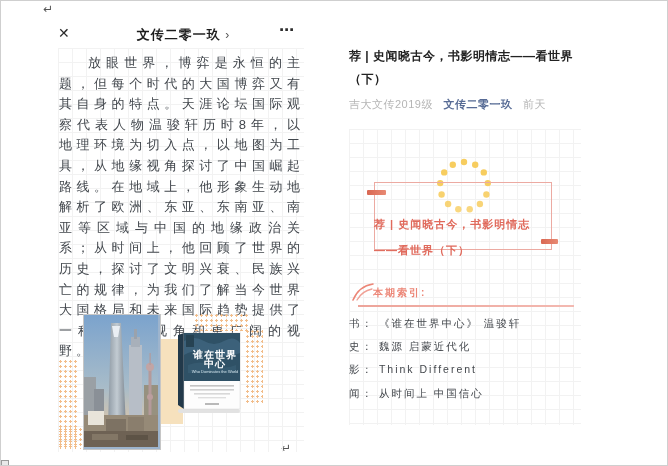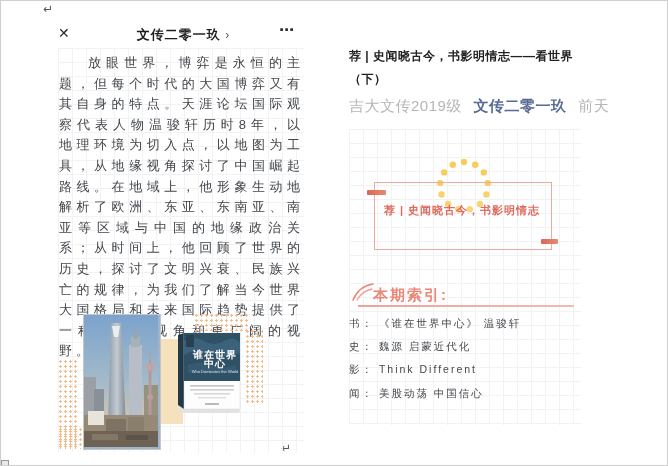--- a/index.html
+++ b/index.html
@@ -45,34 +45,34 @@
   .book-title{left:187px;top:349px;width:54px;text-align:center;color:#fff;
     font-size:10px;font-weight:bold;letter-spacing:1px;line-height:9px;}
   .book-subtitle{left:187px;top:368px;width:54px;text-align:center;color:#cfe0e8;
     font-size:4px;line-height:5px;}
 
   
   .article-title{
     left:348px;top:44px;width:252px;
     font-size:12px;font-weight:bold;color:#222;line-height:22.5px;letter-spacing:.5px;
   }
-  .meta-row{left:348px;top:96px;font-size:15px;color:#b5b5b5;letter-spacing:.5px;}
+  .meta-row{left:348px;top:96px;font-size:11px;color:#b5b5b5;letter-spacing:.5px;}
   .meta-row .account{color:#576b95;font-weight:bold;margin:0 7px;}
 
   .banner-box{
     left:373px;top:181px;width:176px;height:66px;
     border:1px solid #ecaaa2;background:transparent;
   }
   .banner-dash{background:linear-gradient(90deg,#d96752,#e88a74);border-radius:1px;}
   .banner-text{
-    left:373px;top:196px;width:176px;text-align:center;
+    left:373px;top:210px;width:176px;
     color:#e06a5c;font-weight:bold;font-size:11px;line-height:26px;letter-spacing:1px;
   }
 
-  .index-heading{left:372px;top:285px;font-size:15px;font-weight:bold;
+  .index-heading{left:372px;top:285px;font-size:10px;font-weight:bold;
     color:#ec8677;letter-spacing:2px;}
   .index-underline{left:357px;top:304px;width:216px;height:2px;
     background:linear-gradient(90deg,#eda49a,#f3b9b1);}
   .index-item{left:348px;width:232px;text-align:left;
     font-size:10.5px;color:#43474c;letter-spacing:2px;}
 
   .corner-handle{left:0px;top:459px;width:6px;height:5px;background:#e9e9e9;border:1px solid #9a9a9a;}
 </style>
 </head>
 <body>
@@ -197,28 +197,29 @@
           <circle cx="10.2" cy="16.4" r="3.2"></circle>
         <circle cx="18.8" cy="8.8" r="3.2"></circle>
       </g>
     </svg>
 
     <div class="abs banner-box"></div>
     <div class="abs banner-dash" style="left:366px;top:189px;width:19px;height:5px;"></div>
     <div class="abs banner-dash" style="left:540px;top:238px;width:17px;height:5px;"></div>
     <div class="abs banner-text">
       <div>荐 | 史闻晓古今，书影明情志</div>
+      <div>——看世界（下）</div>
     </div>
 
     <svg class="abs" style="left:350px;top:279px;" width="24" height="24" viewBox="0 0 24 24">
       <path d="M2 20 Q8 6 22 4" fill="none" stroke="#ec8677" stroke-width="1.6" stroke-linecap="round"></path>
       <path d="M6 20 Q11 11 21 9" fill="none" stroke="#f0a095" stroke-width="1.3" stroke-linecap="round"></path>
     </svg>
     <div class="abs index-heading">本期索引:</div>
     <div class="abs index-underline"></div>
 
     <div class="abs index-item" style="top:316px;">书： 《谁在世界中心》 温骏轩</div>
     <div class="abs index-item" style="top:339px;">史： 魏源 启蒙近代化</div>
     <div class="abs index-item" style="top:362px;">影： Think Different</div>
-    <div class="abs index-item" style="top:386px;">闻： 美股动荡 中国信心</div>
+    <div class="abs index-item" style="top:386px;">闻： 从时间上 中国信心</div>
   </div>
 
 </div>
 
 </body></html>

